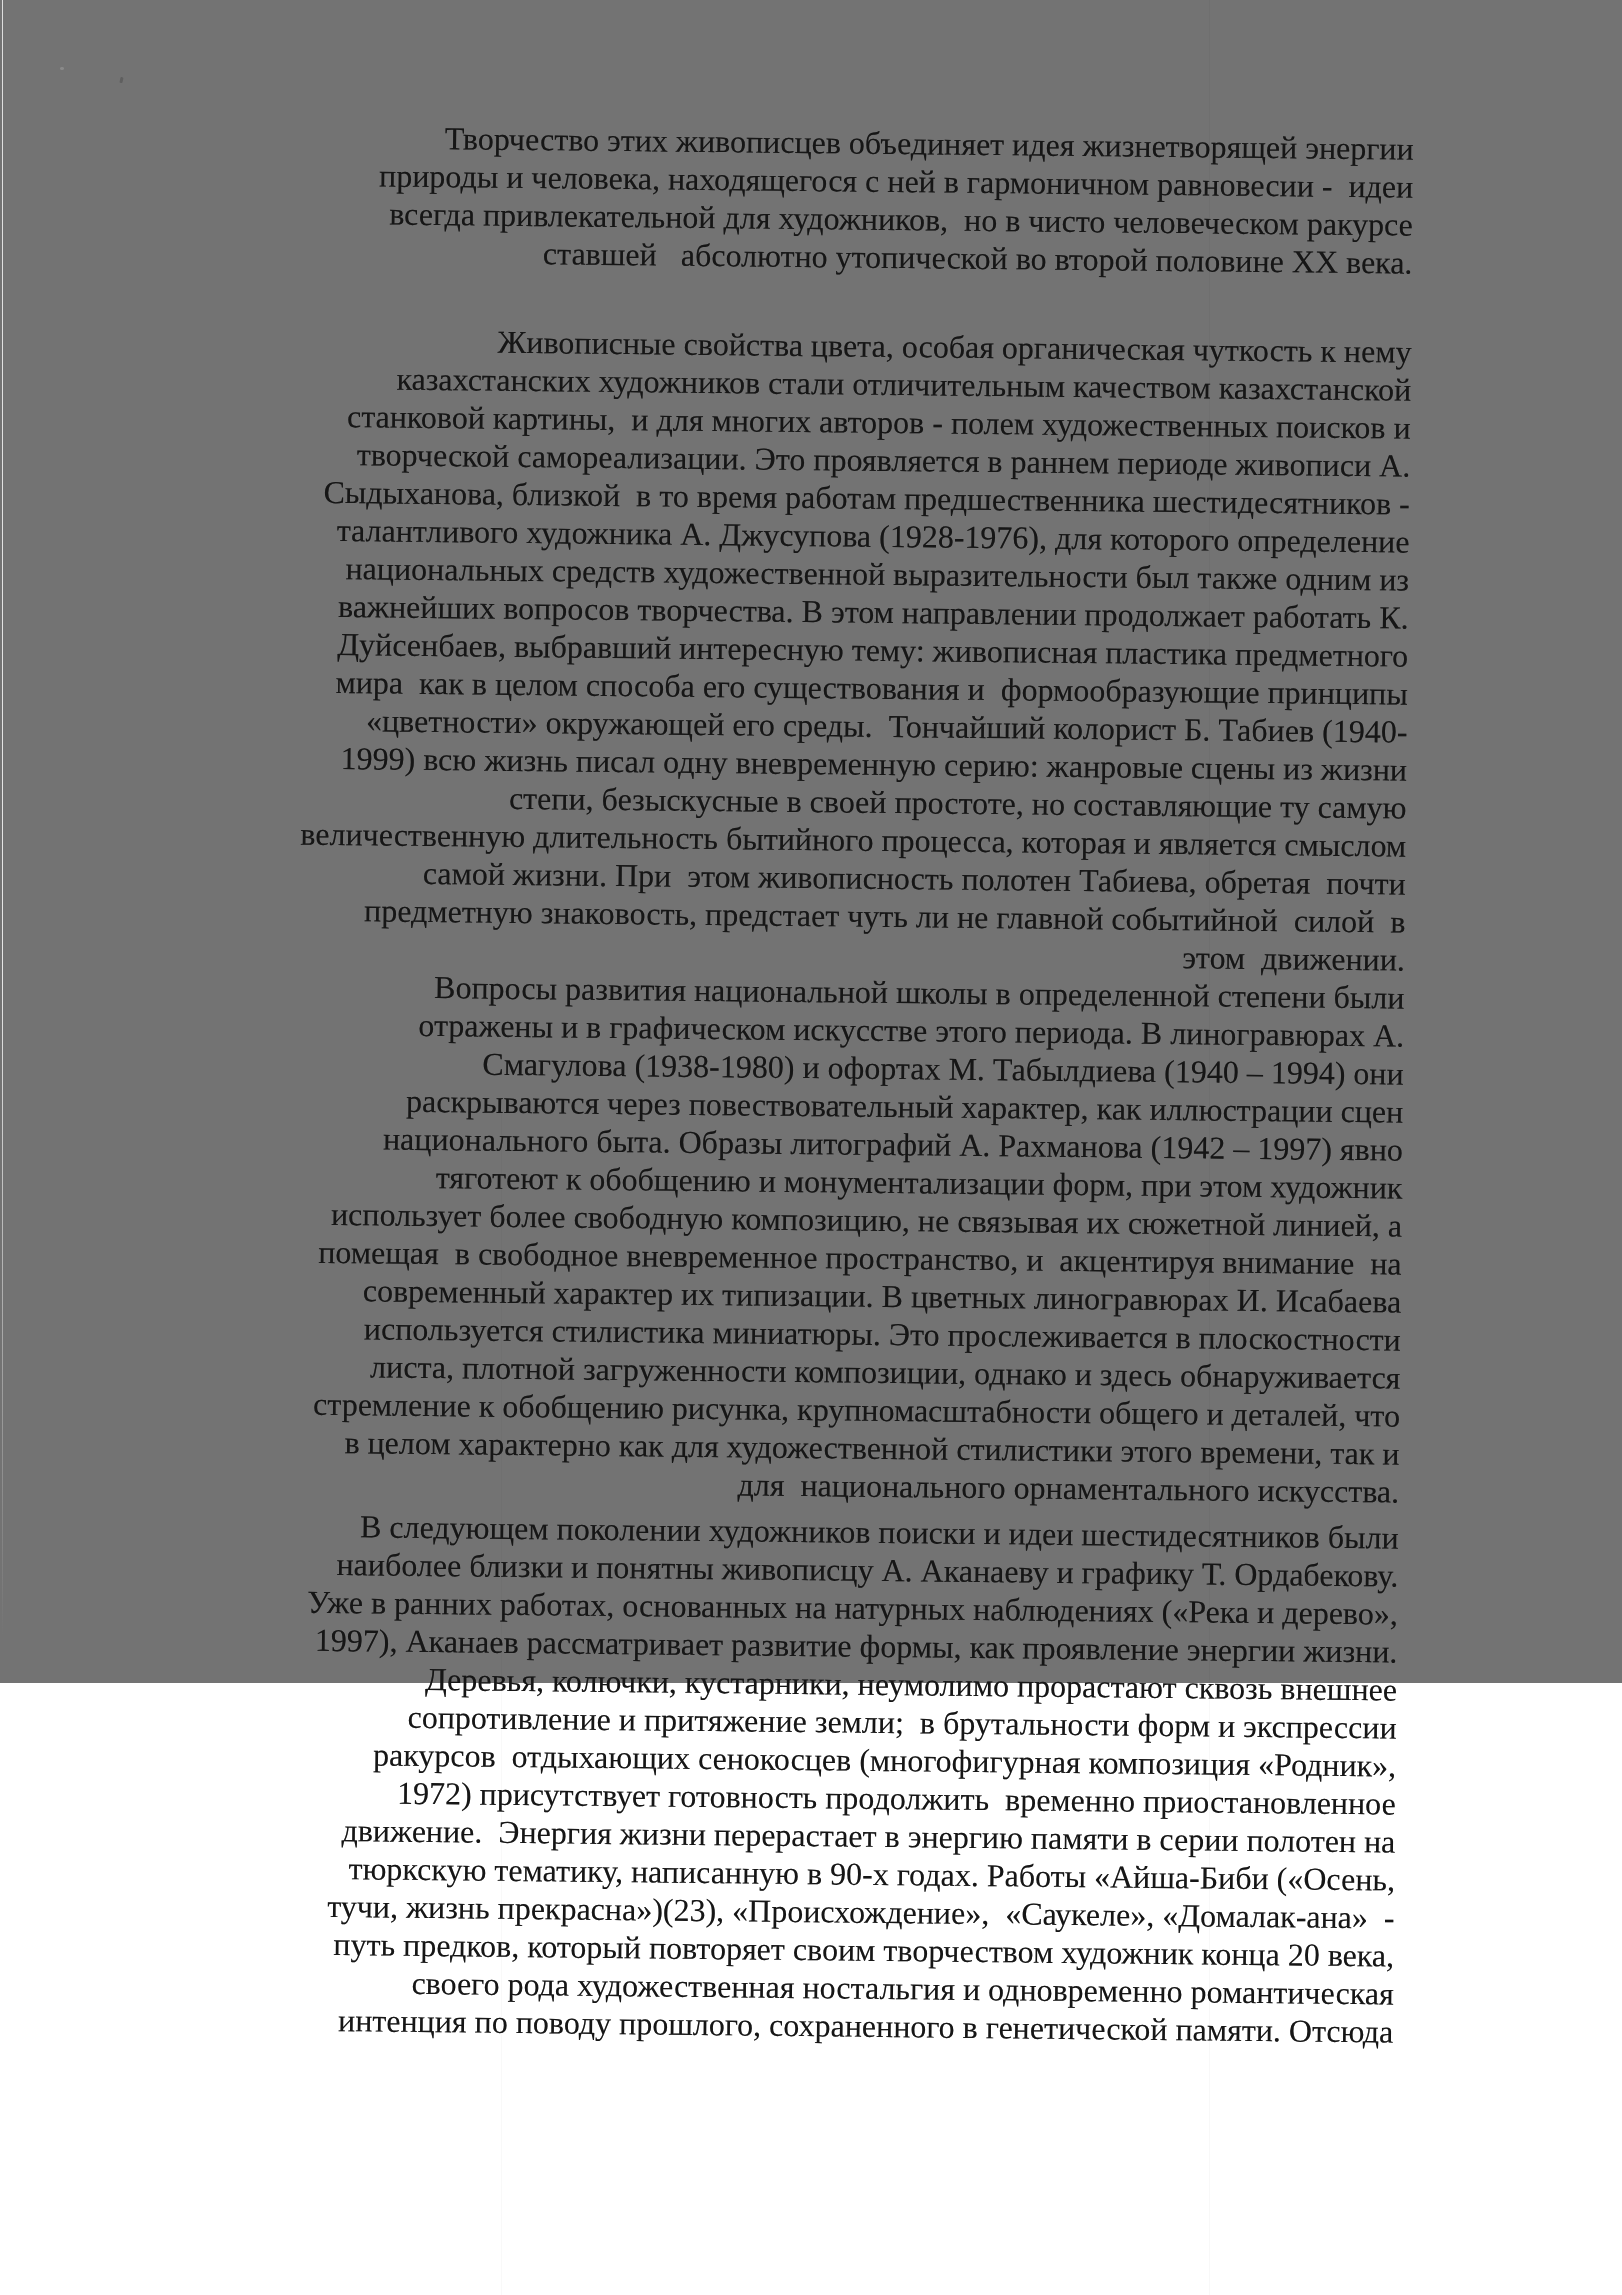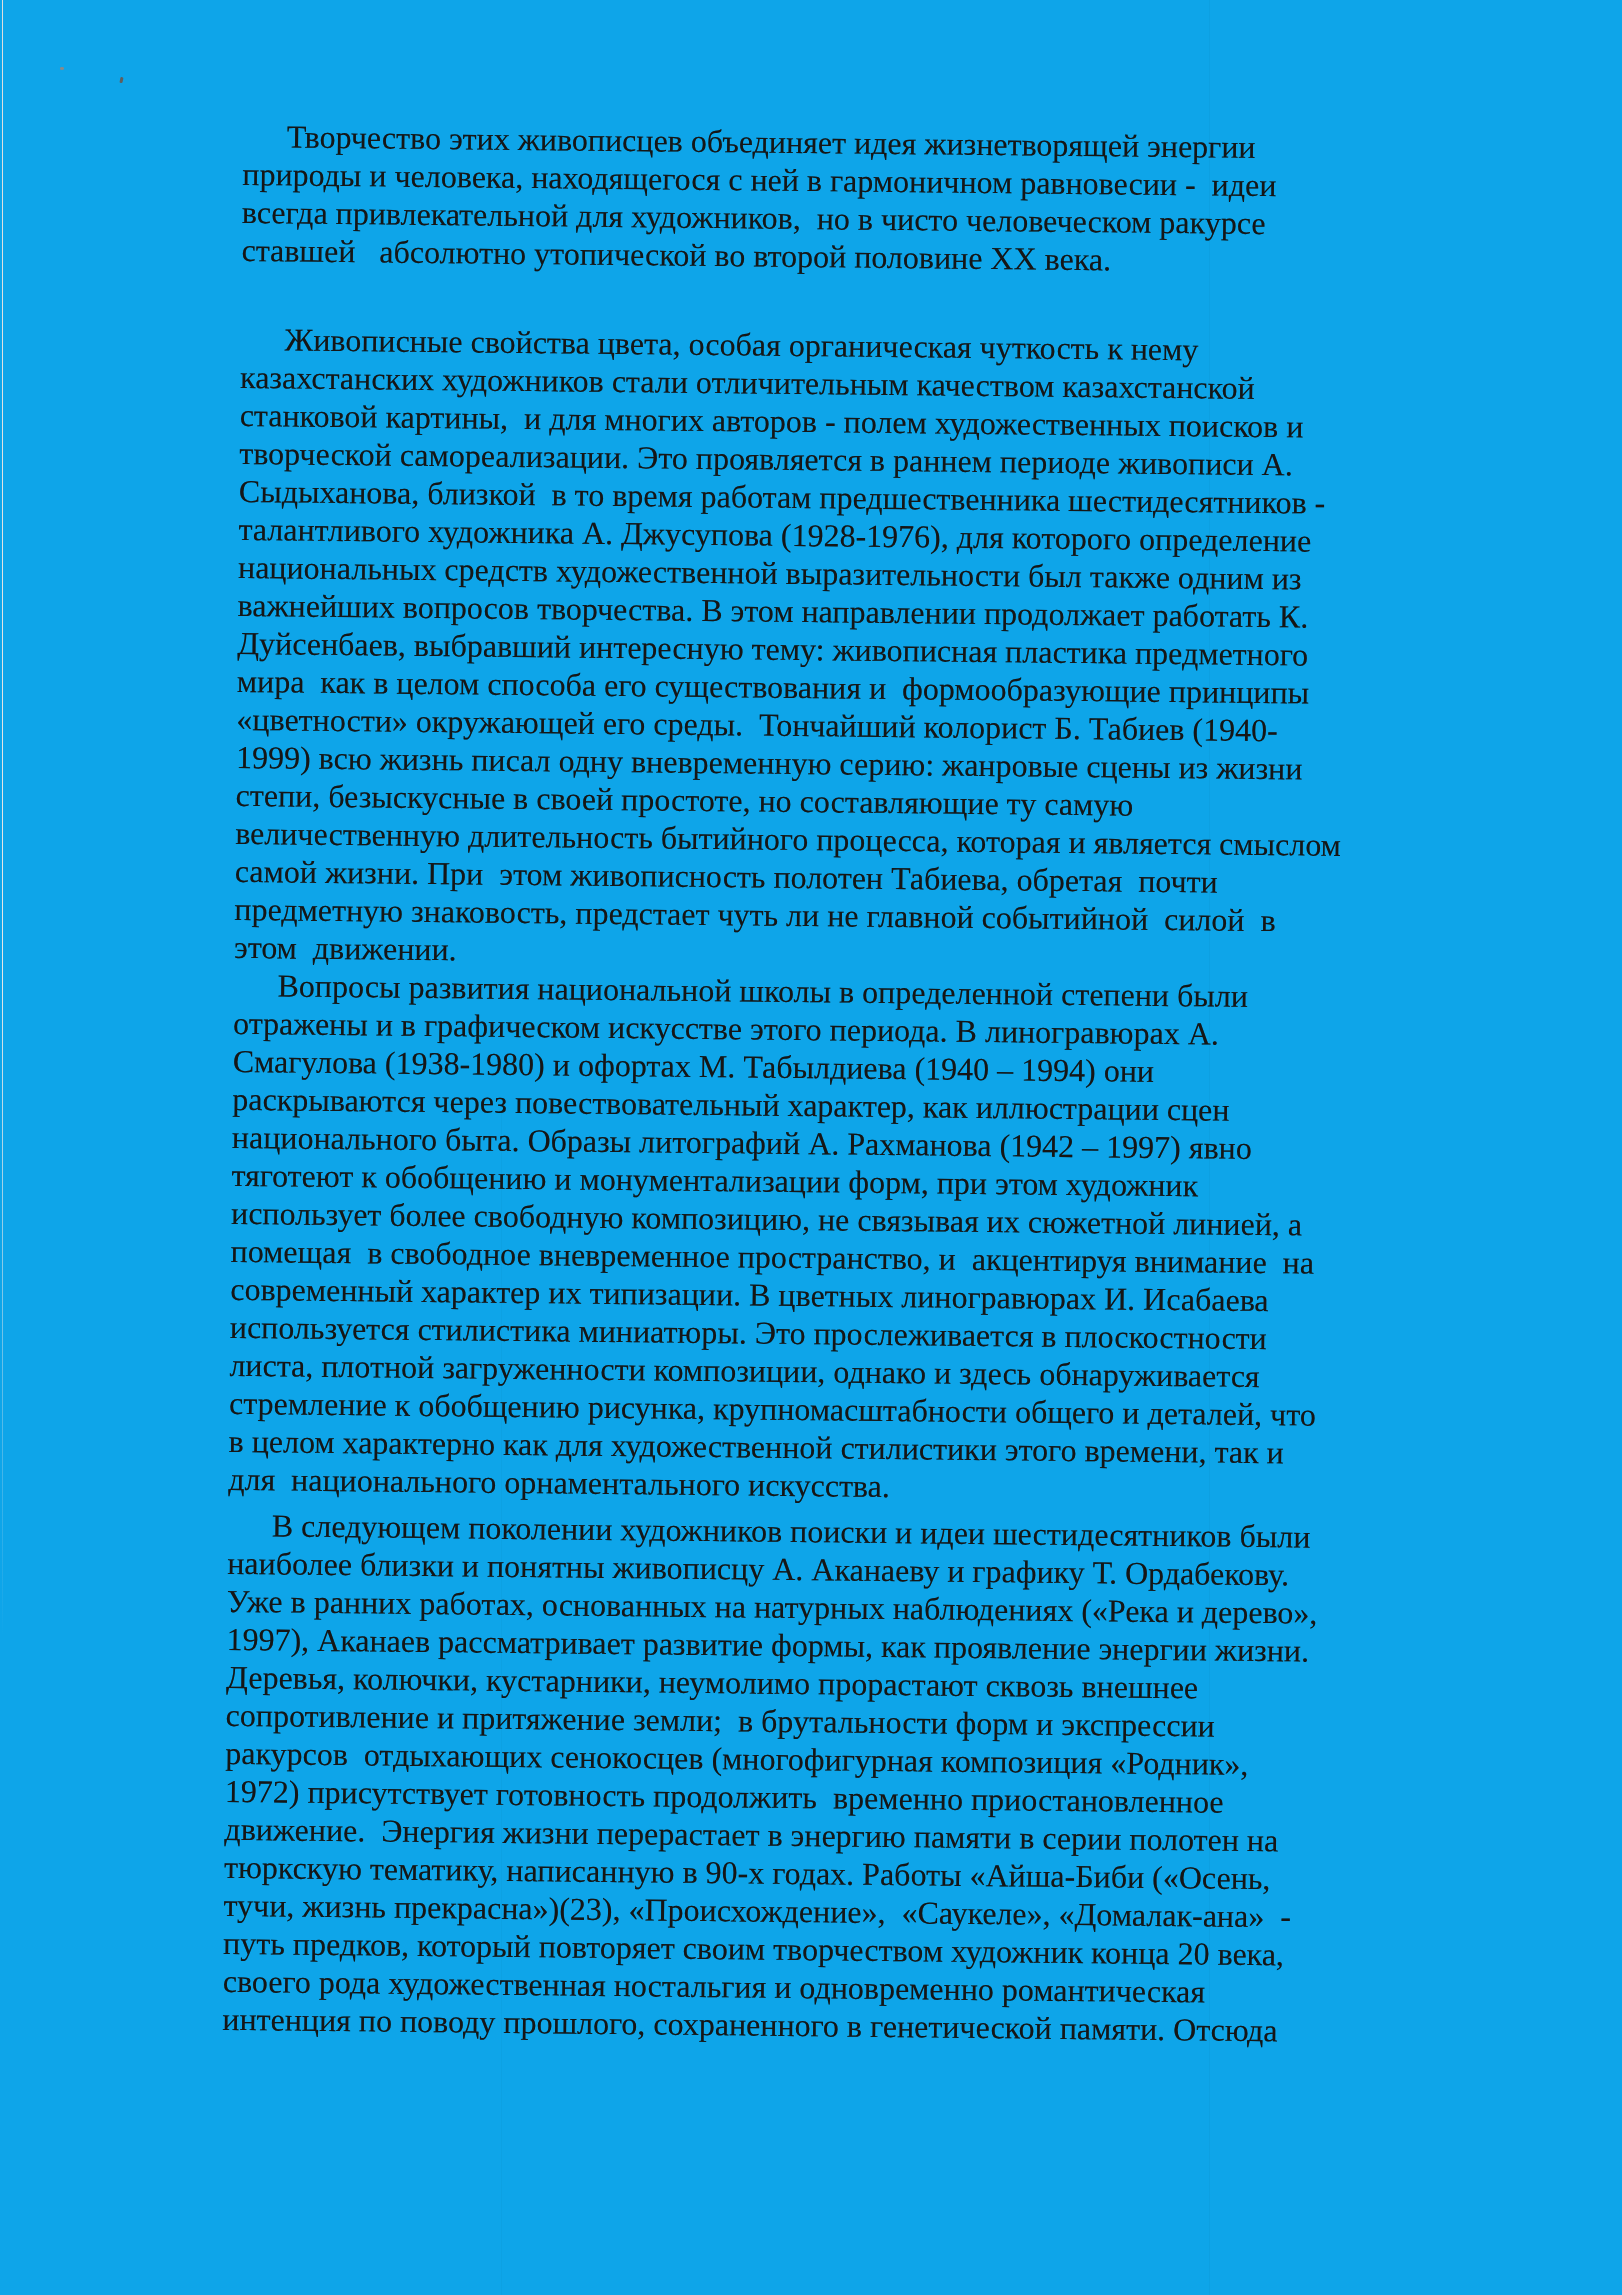--- a/index.html
+++ b/index.html
@@ -7,22 +7,23 @@
     margin: 0;
     padding: 0;
     width: 1623px;
     height: 2295px;
     overflow: hidden;
     background: #ffffff;
   }
   .page {
     position: relative;
     width: 1623px;
-    height: 2295px;
-    background: #0ea5e9;
+    height: 1683px;
+    background: #737373;
+    text-align: right;
   }
   
   .scan-edge {
     position: absolute;
     left: 2px;
     top: 0;
     width: 1.3px;
     height: 1636px;
     background: linear-gradient(to bottom, #dedede 0%, #e6e6e6 60%, rgba(230,230,230,0) 100%);
   }

